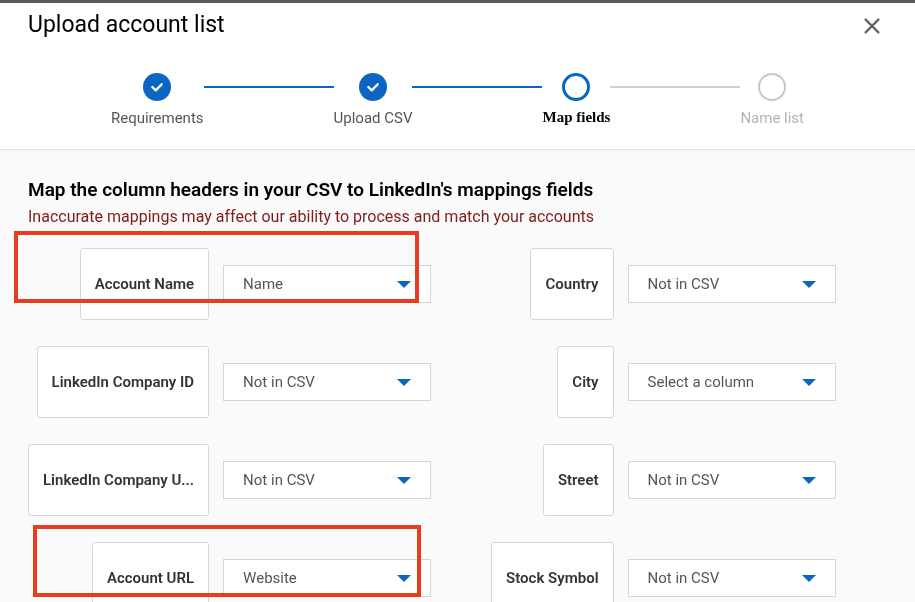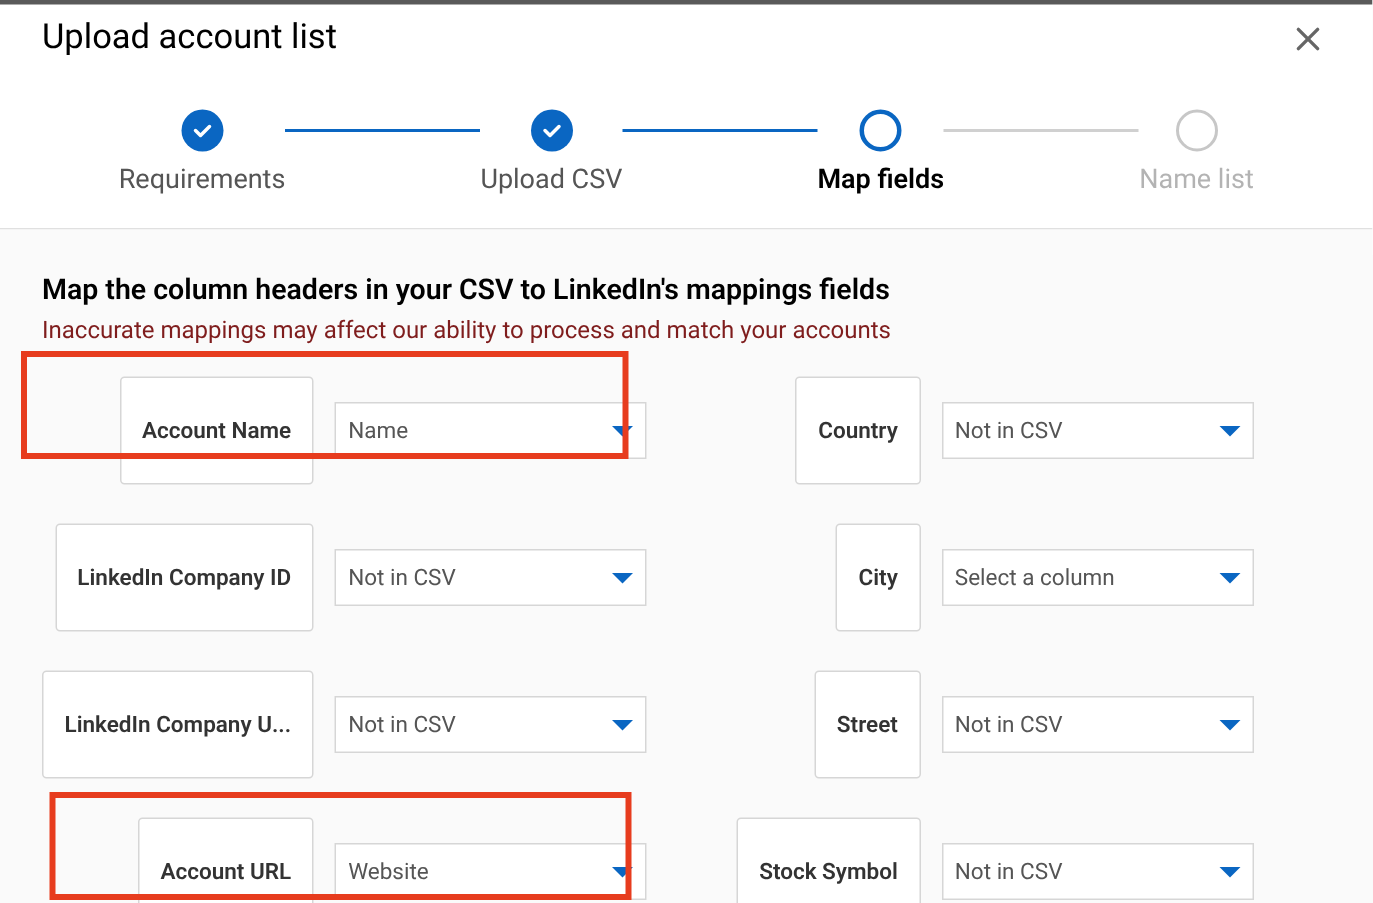--- a/index.html
+++ b/index.html
@@ -75,29 +75,30 @@
     .step-circle.pending {
       border: 2px solid #c7c7c7;
       background: #fff;
     }
     .step-circle.done svg {
       width: 16px;
       height: 16px;
     }
     .step-label {
       margin-top: 8px;
-      font-size: 18px;
+      font-size: 15px;
       white-space: nowrap;
     }
     .step-label.done-text {
       color: #555;
     }
     .step-label.current-text {
       color: #000;
       font-weight: 600;
+      font-family: Liberation Serif, serif;
     }
     .step-label.pending-text {
       color: #b3b3b3;
     }
     .connector {
       width: 130px;
       height: 2px;
       margin-top: 13px;
     }
     .connector.active {
@@ -156,21 +157,21 @@
       white-space: nowrap;
       max-width: 190px;
       overflow: hidden;
       text-overflow: ellipsis;
     }
     .select-box {
       background: #fff;
       border: 1px solid #d6d6d6;
       border-radius: 0;
       width: 208px;
-      padding: 9px 8px;
+      padding: 9px 19px;
       font-size: 15px;
       color: #555;
       display: flex;
       justify-content: space-between;
       align-items: center;
       cursor: pointer;
     }
     .caret {
       width: 0;
       height: 0;

